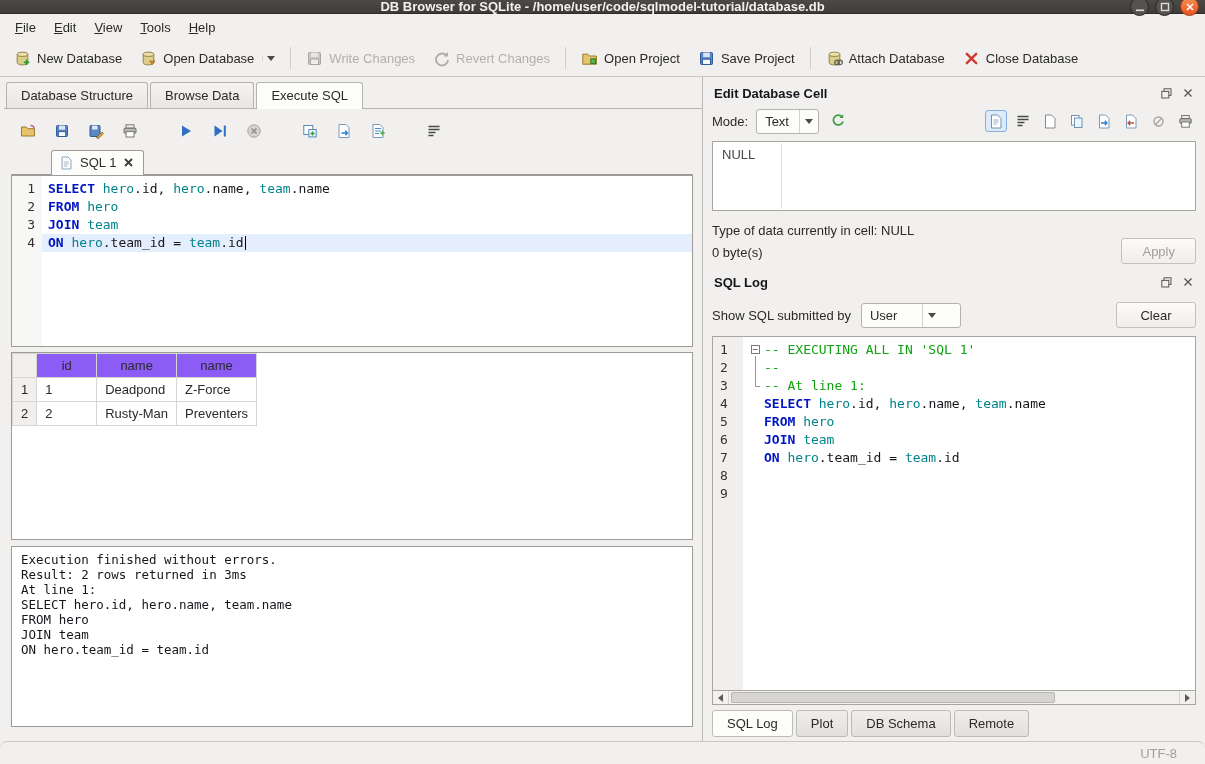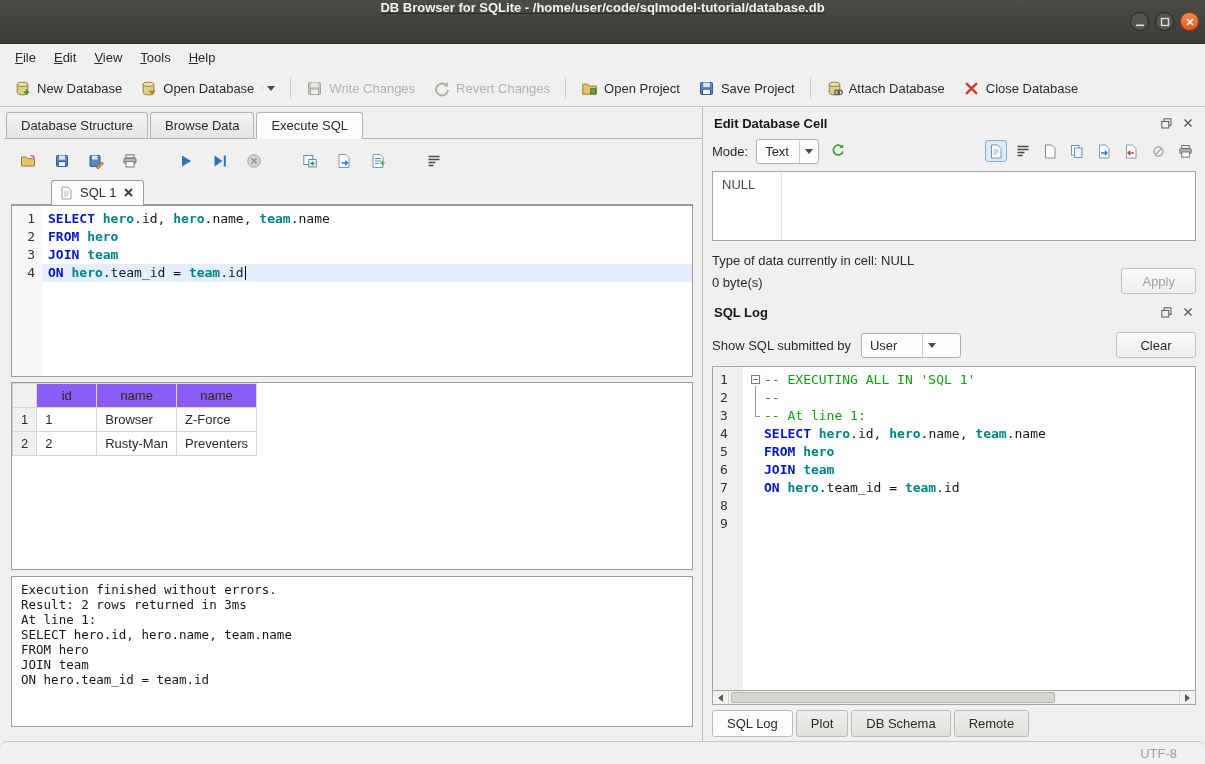--- a/index.html
+++ b/index.html
@@ -2,22 +2,22 @@
 <html><head>
 <meta charset="utf-8">
 <style>
   * { margin:0; padding:0; box-sizing:border-box; }
   html,body { width:1205px; height:764px; overflow:hidden; }
   body { font-family:"Liberation Sans", sans-serif; font-size:13px; color:#2b2a28; background:#f1f0ef; }
   svg { display:block; }
   .window { display:flex; flex-direction:column; height:100%; }
 
   
-  .titlebar { flex:none; height:44px; background:linear-gradient(#4c4a46,#3e3c39); border-bottom:1px solid #2c2b29;
-              display:flex; position:relative;text-decoration:underline; }
+  .titlebar { flex:none; height:14px; background:linear-gradient(#4c4a46,#3e3c39); border-bottom:1px solid #2c2b29;
+              display:flex; align-items:center; position:relative; }
   .titlebar-text { flex:1; text-align:center; color:#f2f1ef; font-weight:bold; font-size:13px; }
   .win-controls { position:absolute; right:6px; top:0; height:100%; display:flex; align-items:center; gap:6px; }
   .win-btn { width:19px; height:19px; border-radius:50%; background:#55534f; border:1px solid #2a2927;
              display:flex; align-items:center; justify-content:center; }
   .win-btn.close { background:linear-gradient(#f38f4f,#e95420); border-color:#a33c16; }
 
   
   .menubar { flex:none; height:26px; display:flex; align-items:center; padding:0 6px; background:#f1f0ef; }
   .menu-item { padding:4px 9px; border-radius:2px; }
   .menu-item u { text-decoration:underline; }
@@ -59,21 +59,21 @@
   
   .editor-box { flex:none; height:172px; background:#fff; border:1px solid #9e9c99; display:flex;
                 font-family:"DejaVu Sans Mono", monospace; font-size:13px; overflow:hidden; }
   .gutter { flex:none; width:30px; background:#f7f7f6; padding-top:4px; color:#33322f; }
   .gutter .gut-num { height:18px; line-height:18px; text-align:right; padding-right:7px; }
   .code-col { flex:1; padding-top:4px; min-width:0; }
   .code-line { height:18px; line-height:18px; padding-left:6px; white-space:pre; display:flex; align-items:center; }
   .code-line > span { white-space:pre; }
   .code-line.current { background:#e5eefc; }
   .tok-kw { color:#0015c3; font-weight:bold; }
-  .tok-id { color:#00838a; font-weight:bold; }
+  .tok-id { color:#00838a; font-weight:normal; }
   .tok-pl { color:#17161c; }
   .tok-cmt { color:#11a311; }
   .caret { display:inline-block; width:1px; height:14px; background:#000; margin-left:1px; }
 
   
   .results-box { flex:none; height:188px; margin-top:5px; background:#fff; border:1px solid #9e9c99; overflow:hidden; }
   .results-table { border-collapse:collapse; font-size:13px; }
   .results-table th, .results-table td { border:1px solid #d8d6d3; height:24px; padding:1px 8px; font-weight:normal; white-space:nowrap; }
   .results-table thead th { background:#8b5cf6; text-align:center; }
   .results-table th.corner { width:20px; background:#f1f0ef; }
@@ -388,21 +388,21 @@
                 <th class="corner"></th>
               <th style="min-width: 60px;">id</th>
                   <th style="min-width: 60px;">name</th>
                   <th style="min-width: 60px;">name</th>
                 </tr>
             </thead>
             <tbody>
                 <tr>
                   <th class="rownum">1</th>
                   <td>1</td>
-                  <td>Browser</td>
+                  <td>Deadpond</td>
                   <td>Z-Force</td>
                 </tr>
                 <tr>
                   <th class="rownum">2</th>
                   <td>2</td>
                   <td>Rusty-Man</td>
                   <td>Preventers</td>
                 </tr>
               </tbody>
           </table>

